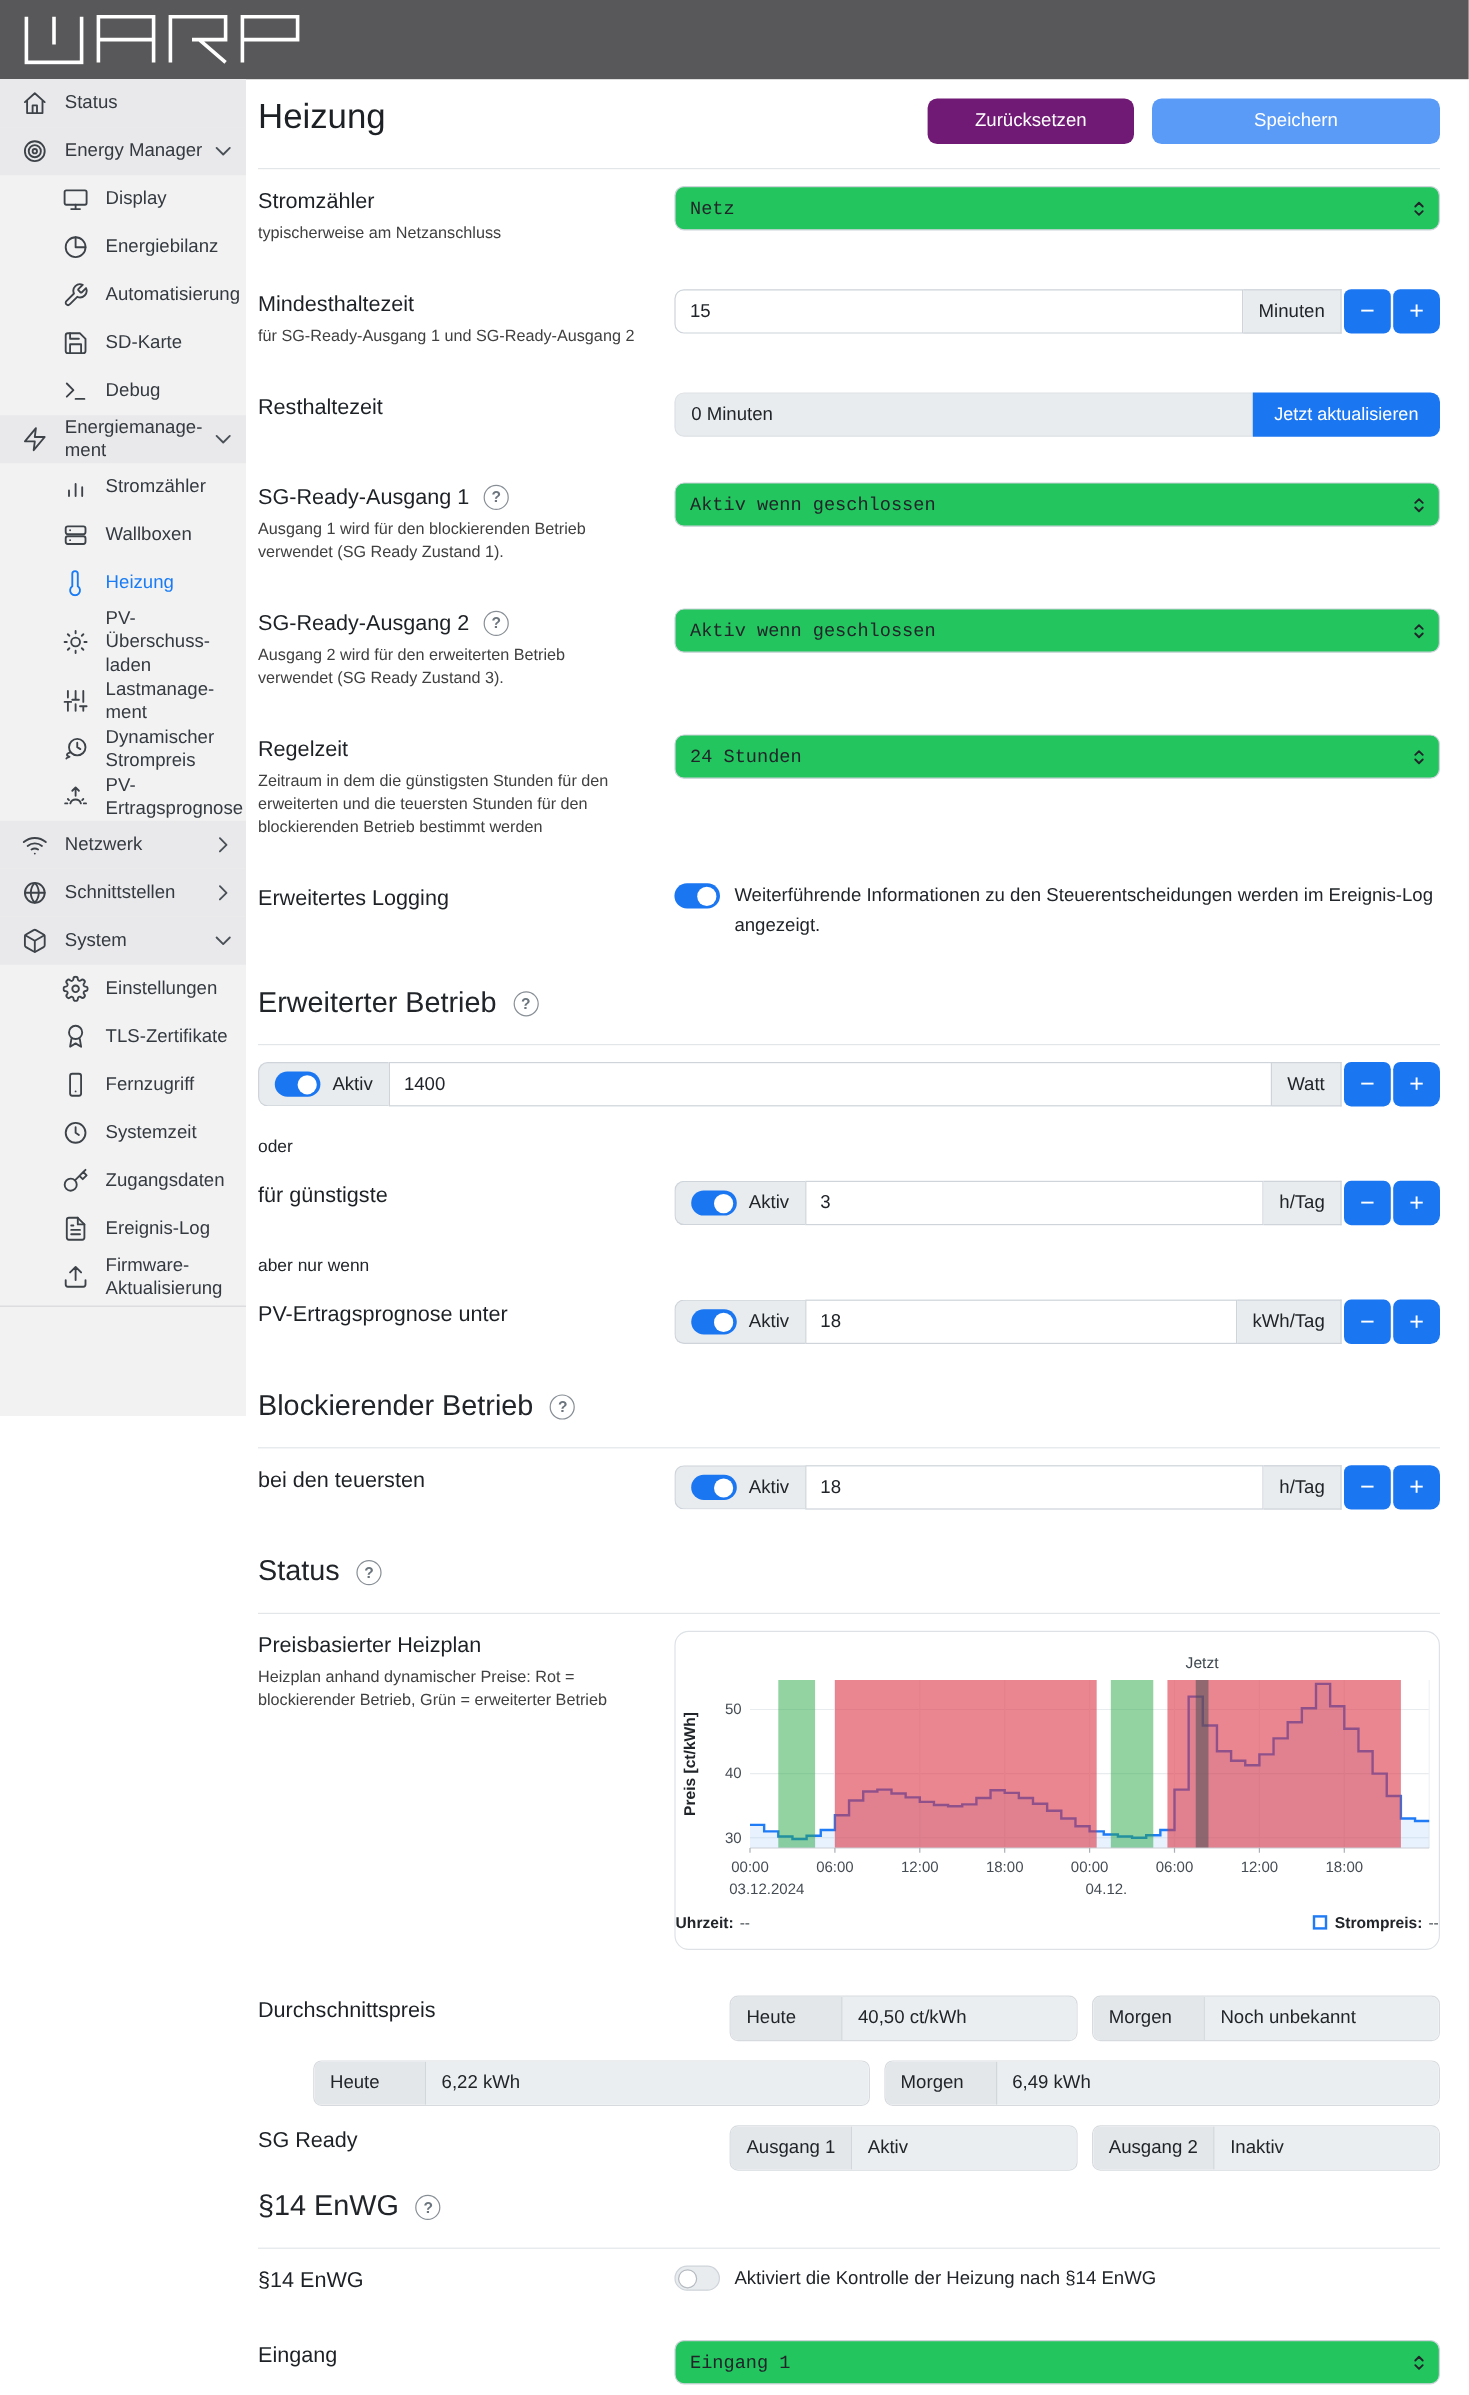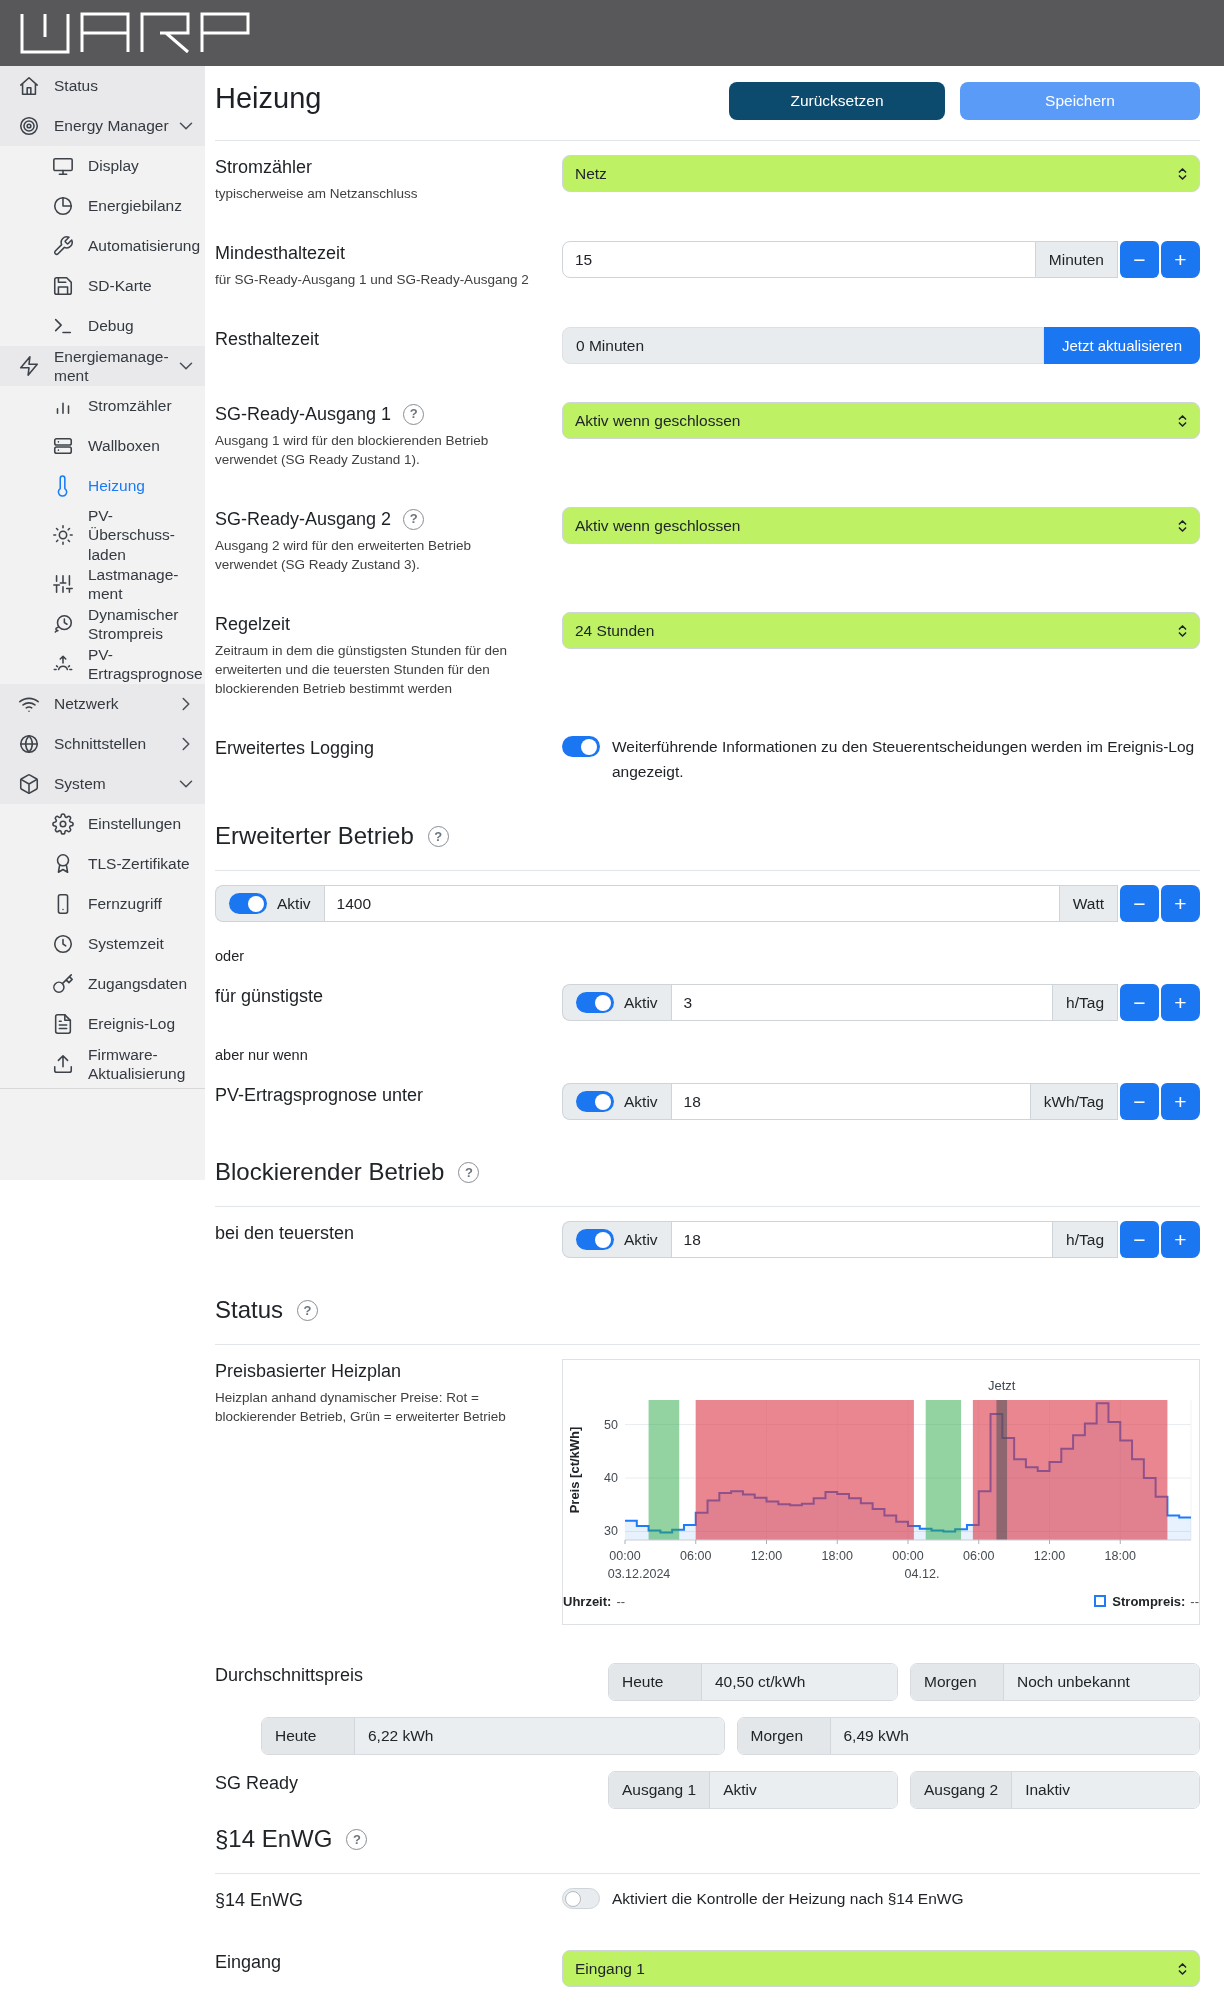--- a/index.html
+++ b/index.html
@@ -18,57 +18,57 @@
   .snav-item .lab { white-space:pre-line; line-height:1.25; }
   .snav-item .chev { margin-left:auto; color:#495057; display:flex; }
   .snav-item.active { color:#1a7cf5; }
   .snav-item.active .ic { color:#1a7cf5; }
 
   .main { position:absolute; left:205px; top:66px; width:1019px; padding:16px 24px 0 10px; }
   .title-row { display:flex; align-items:flex-start; justify-content:space-between; }
   h1.pagetitle { font-size:29px; font-weight:400; color:#1d2125; }
   .title-buttons { display:flex; gap:15px; }
   .btn { border:none; border-radius:8px; height:38px; font-size:15.5px; color:#fff; cursor:pointer; font-family:inherit; }
-  .btn-reset { background:#0c4a6e; width:216px;text-align:center; }
+  .btn-reset { background:#701a75; width:172px;text-align:center; }
   .btn-save { background:#5b9bf8; width:240px; }
   hr.sep { border:none; border-top:1px solid #e3e6e9; margin:20px 0 14px 0; }
 
   .row { display:flex; margin-bottom:38px; }
   .rowlabel { width:347px; flex:0 0 347px; padding-right:24px; }
   .rowlabel .lbl { font-size:18px; color:#1d2125; display:flex; align-items:center; gap:12px; line-height:24px; }
   .rowlabel .desc { font-size:13.5px; color:#404040; line-height:19px; margin-top:5px; max-width:320px; }
   .rowctl { flex:1; }
   .note { font-size:14.5px; color:#212529; margin:-12px 0 20px 0; }
 
   h2.sect { font-size:24px; font-weight:400; display:flex; align-items:center; gap:14px; margin-top:4px; }
   .helpcirc { width:21px; height:21px; border-radius:50%; border:1.5px solid #878e95; color:#6c757d; display:inline-flex; align-items:center; justify-content:center; font-size:13px; font-weight:700; cursor:pointer; flex:0 0 21px; }
 
   .ctl-h { height:37px; }
-  .sel { position:relative; border:1px solid #ced4da; border-radius:8px; background:#bef264; display:flex; align-items:center; padding:0 30px 0 12px; font-size:15.5px; cursor:pointer; }
+  .sel { position:relative; border:1px solid #ced4da; border-radius:8px; background:#22c55e; display:flex; align-items:center; padding:0 30px 0 12px; font-size:15.5px; cursor:pointer;font-family:Liberation Mono, monospace; }
   .sel svg { position:absolute; right:10px; top:50%; transform:translateY(-50%); }
 
   .igroup { display:flex; align-items:stretch; height:37px; }
   .igroup input { flex:1; min-width:0; border:1px solid #ced4da; border-radius:8px 0 0 8px; padding:0 12px; font-size:15.5px; font-family:inherit; color:#212529; }
   .addon { background:#e9ecef; border:1px solid #ced4da; border-left:none; display:flex; align-items:center; padding:16px 13px; font-size:15.5px; }
   .addon-first { border-radius:8px 0 0 8px; border-left:1px solid #ced4da; border-right:none; gap:10px; }
   .igroup input.mid { border-radius:0; border-left:1px solid #ced4da; }
   .btn-step { width:39px; border:none; background:#1b76f1; color:#fff; font-size:21px; line-height:1; cursor:pointer; margin-left:2px; border-radius:6px; font-family:inherit; }
   .btn-step.plus { border-radius:6px 8px 8px 6px; }
   .ro-field { flex:1; background:#e9ecef; border:1px solid #dde1e5; border-radius:8px 0 0 8px; display:flex; align-items:center; padding:0 13px; font-size:15.5px; }
   .btn-attach { border:none; background:#1b76f1; color:#fff; font-size:15px; padding:0 18px; border-radius:0 8px 8px 0; cursor:pointer; font-family:inherit; }
 
   .switch { width:38px; height:21px; border-radius:11px; background:#1b76f1; position:relative; flex:0 0 38px; cursor:pointer; display:inline-block; }
   .switch .knob { position:absolute; top:2.5px; right:3px; width:16px; height:16px; border-radius:50%; background:#fff; }
   .switch.off { background:#e9ecef; border:1px solid #ced4da; }
   .switch.off .knob { left:2px; right:auto; top:1.5px; border:1px solid #b4bac0; }
   .toggle-row { display:flex; gap:12px; align-items:flex-start; }
   .toggle-row .ttext { font-size:15.5px; line-height:25px; margin-top:-2px; }
   .sw-label { font-size:15.5px; }
 
-  .chart-card { border:1px solid #dee2e6; border-radius:0; height:266px; overflow:hidden; }
+  .chart-card { border:1px solid #dee2e6; border-radius:12px; height:266px; overflow:hidden; }
   .chart-legend { display:flex; justify-content:space-between; align-items:center; gap:38px; font-size:13px; margin-top:2px; color:#212529; }
   .chart-legend b { font-weight:700; }
   .chart-legend .lv { color:#495057; margin-left:5px; }
   .legend-sq { width:12px; height:12px; border:2px solid #1f7bf6; background:#fff; display:inline-block; margin-right:6px; vertical-align:-1px; }
 
   .pills { display:flex; gap:12px;padding-left:46px; }
   .pill { flex:1; display:flex; border:1px solid #d7dbdf; border-radius:7px; overflow:hidden; height:38px; }
   .pill .pk { background:#e4e7ea; display:flex; align-items:center; padding:0 13px; font-size:15.5px; flex:0 0 auto; min-width:92px; }
   .pill .pv { background:#ebeef0; border-left:1px solid #d2d7db; display:flex; align-items:center; padding:0 13px; font-size:15.5px; flex:1; }
 

